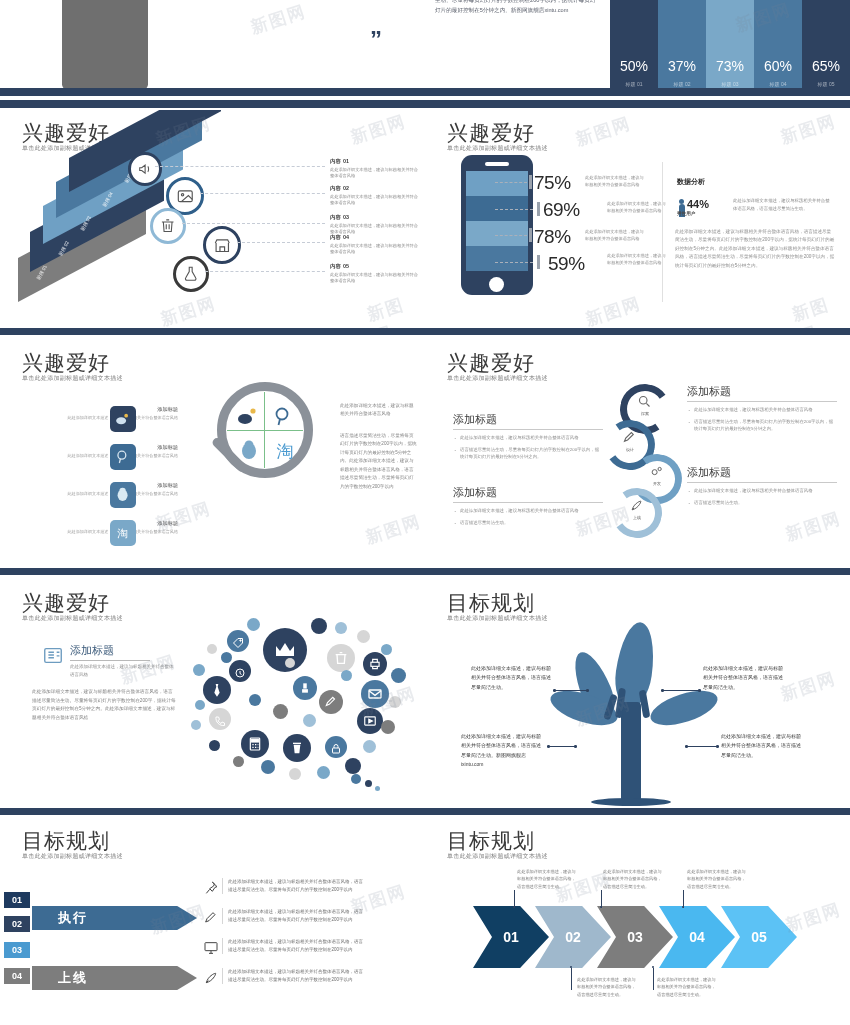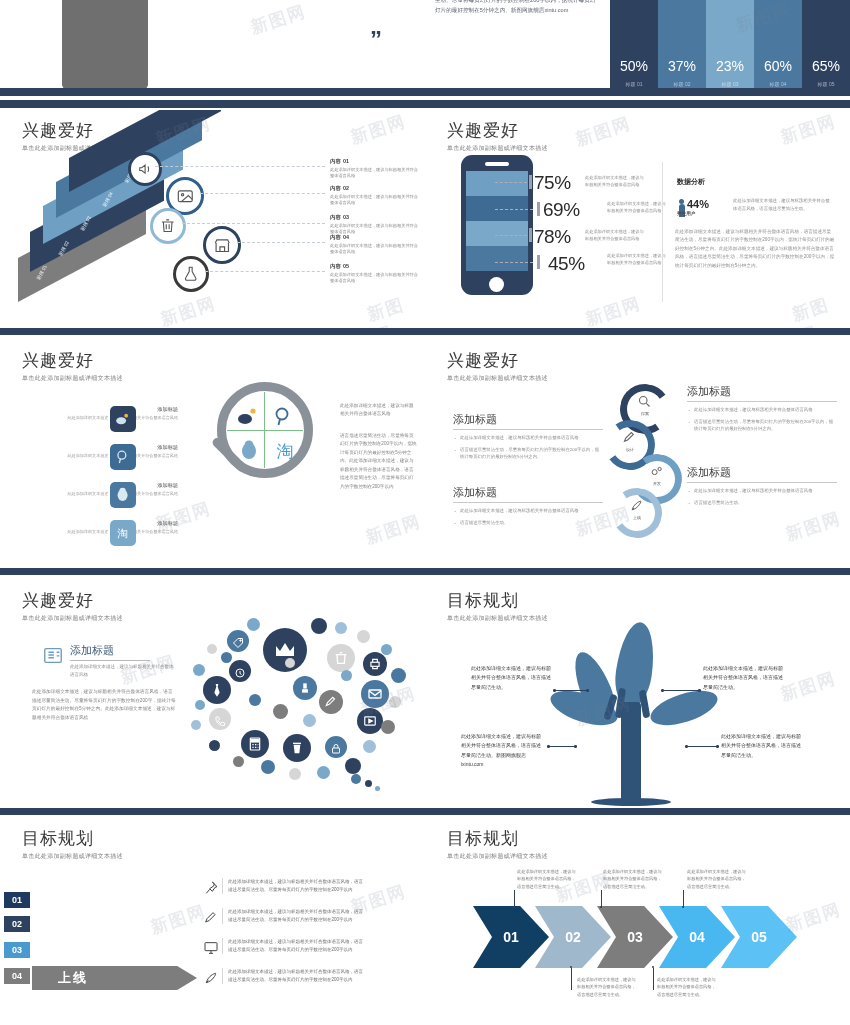--- a/index.html
+++ b/index.html
@@ -4,21 +4,21 @@
 <style>
   html,body{margin:0;padding:0;background:#ffffff;}
   body{width:850px;height:1025px;overflow:hidden;
        font-family:"Liberation Sans","DejaVu Sans",sans-serif;color:#333;}
   .page{position:relative;width:850px;height:1025px;background:#fff;}
 
   
   .slide{position:absolute;background:#fff;overflow:hidden;}
   .sep{position:absolute;background:#2e4260;}
 
-  .s-title{position:absolute;left:22px;top:12px;font-size:17px;color:#3a3a3a;
+  .s-title{position:absolute;left:22px;top:12px;font-size:21px;color:#3a3a3a;
            letter-spacing:1px;line-height:1;white-space:nowrap;}
   .s-sub{position:absolute;left:22px;top:34px;font-size:6px;color:#7d7d7d;
          white-space:nowrap;letter-spacing:.3px;}
 
   .wm{position:absolute;color:rgba(120,130,150,.16);font-size:17px;
       letter-spacing:2px;transform:rotate(-18deg);pointer-events:none;
       font-weight:bold;}
 
   
   #slideA{left:0;top:0;width:425px;height:88px;}
@@ -188,21 +188,21 @@
           </div>
         </div>
       <div class="bcol">
           <div class="bbar" style="height:62%;background:#4a789f">
             <div class="bval">37%</div>
             <div class="blab">标题 02</div>
           </div>
         </div>
       <div class="bcol">
           <div class="bbar" style="height:96%;background:#7aa8c8">
-            <div class="bval">23%</div>
+            <div class="bval">73%</div>
             <div class="blab">标题 03</div>
           </div>
         </div>
       <div class="bcol">
           <div class="bbar" style="height:100%;background:#4a789f">
             <div class="bval">60%</div>
             <div class="blab">标题 04</div>
           </div>
         </div>
       <div class="bcol">
@@ -324,21 +324,21 @@
     <div class="pdash" style="left:70px;top:152px;width:38px;"></div>
 
     <div class="ptick" style="left:104px;top:65px;height:14px;"></div>
     <div class="ptick" style="left:112px;top:92px;height:14px;"></div>
     <div class="ptick" style="left:104px;top:118px;height:14px;"></div>
     <div class="ptick" style="left:112px;top:145px;height:14px;"></div>
 
     <div class="pct" style="left:109px;top:62px;">75%</div>
     <div class="pct" style="left:118px;top:89px;">69%</div>
     <div class="pct" style="left:109px;top:116px;">78%</div>
-    <div class="pct" style="left:123px;top:143px;">45%</div>
+    <div class="pct" style="left:123px;top:143px;">59%</div>
 
     <div class="ptxt" style="left:160px;top:64px;">此处添加详细文本描述，建议与标题相关并符合整体语言风格</div>
     <div class="ptxt" style="left:182px;top:90px;">此处添加详细文本描述，建议与标题相关并符合整体语言风格</div>
     <div class="ptxt" style="left:160px;top:118px;">此处添加详细文本描述，建议与标题相关并符合整体语言风格</div>
     <div class="ptxt" style="left:182px;top:142px;">此处添加详细文本描述，建议与标题相关并符合整体语言风格</div>
 
     <div class="vdiv" style="left:237px;top:52px;height:140px;"></div>
 
     <div class="da-h" style="left:252px;top:67px;">数据分析</div>
     <div class="da-head" style="left:254px;top:89px;"></div>
@@ -696,20 +696,23 @@
     <div class="abadge" style="left:4px;top:74px;background:#1e3a5f;">01</div>
     <div class="aico" style="left:203px;top:62px;">
       <svg viewBox="0 0 24 24" fill="none" stroke="#444" stroke-width="1.5">
           <path d="M14 3l7 7-3 1-4 6-4-4 6-4 1-3z"></path>
           <path d="M10 14l-5 6"></path>
         </svg>
     </div>
     <div class="atxt" style="left:222px;top:60px;">此处添加详细文本描述，建议与标题相关并符合整体语言风格，语言描述尽量简洁生动。尽量将每页幻灯片的字数控制在200字以内</div>
 
     <div class="abadge" style="left:4px;top:98px;background:#2e4260;">02</div>
+    <div class="abar" style="left:32px;top:88px;width:165px;background:#3d6b93;clip-path:polygon(0 0,88% 0,100% 50%,88% 100%,0 100%);">
+      <span class="lbl">执行</span>
+    </div>
     <div class="aico" style="left:203px;top:92px;">
       <svg viewBox="0 0 24 24" fill="none" stroke="#444" stroke-width="1.5">
           <path d="M4 18l2-5 9-9 3 3-9 9-5 2z"></path>
         </svg>
     </div>
     <div class="atxt" style="left:222px;top:90px;">此处添加详细文本描述，建议与标题相关并符合整体语言风格，语言描述尽量简洁生动。尽量将每页幻灯片的字数控制在200字以内</div>
 
     <div class="abadge" style="left:4px;top:124px;background:#4a9ad0;">03</div>
     <div class="aico" style="left:203px;top:122px;">
       <svg viewBox="0 0 24 24" fill="none" stroke="#444" stroke-width="1.5">

